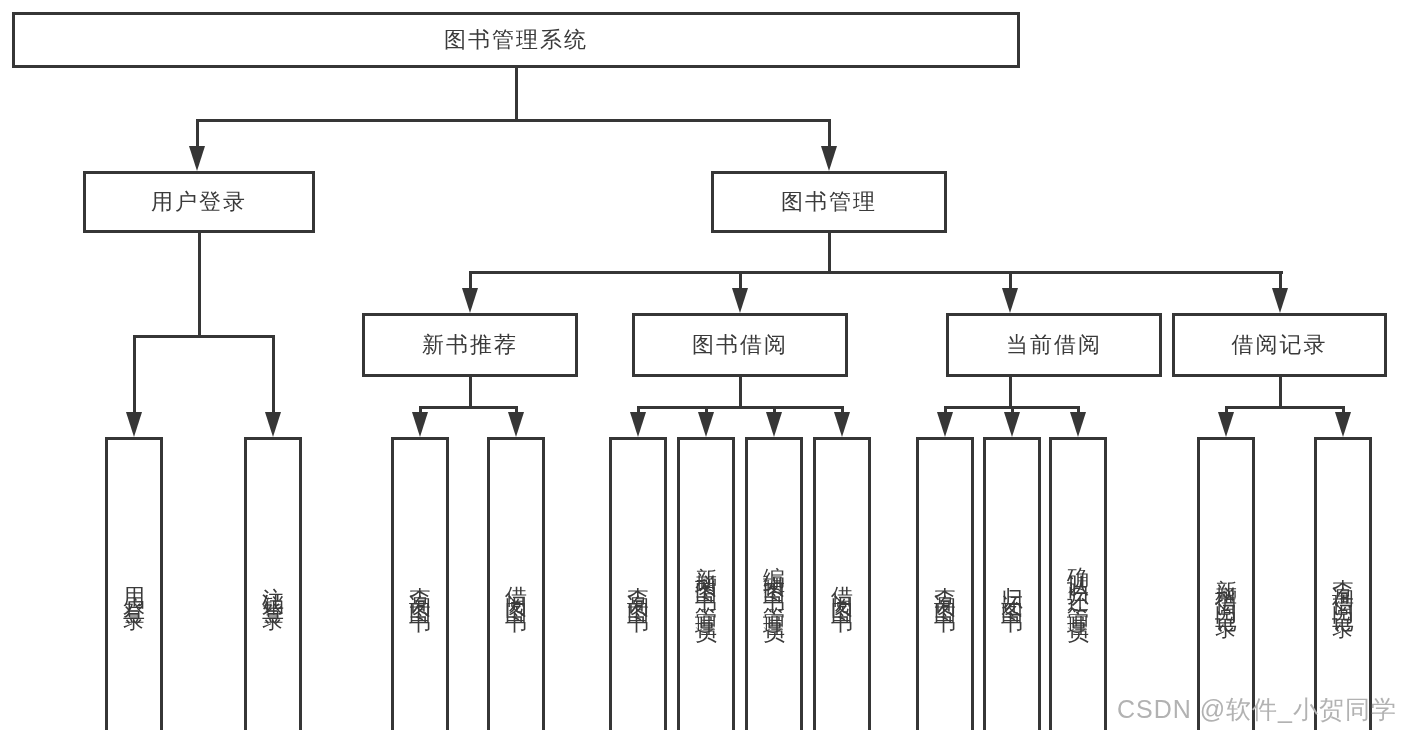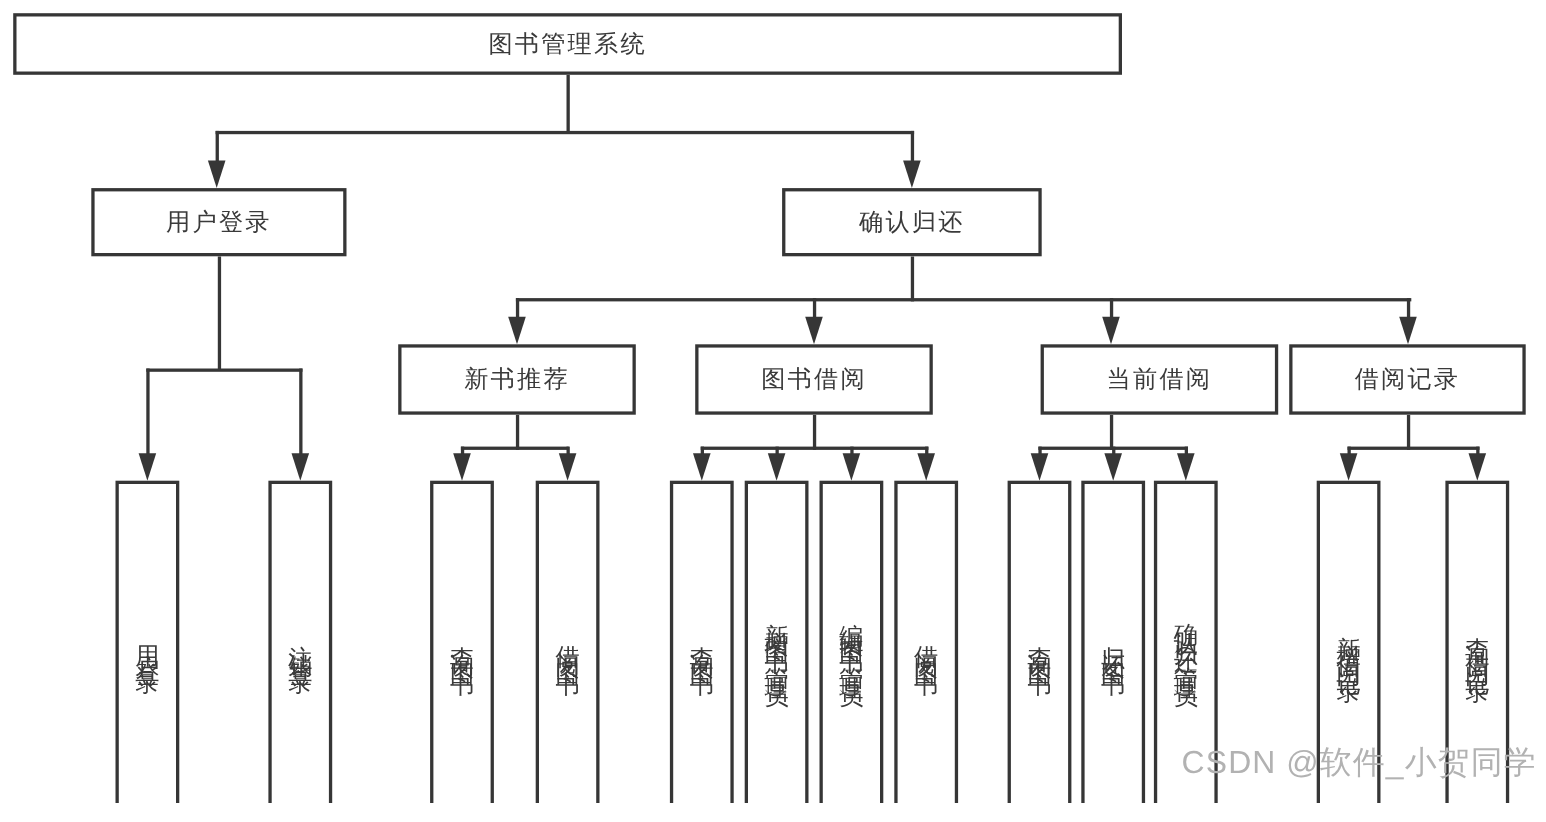--- a/index.html
+++ b/index.html
@@ -51,22 +51,22 @@
     border-left: 8px solid transparent;
     border-right: 8px solid transparent;
     border-top: 25px solid #363636;
     z-index: 1;
   }
 
   
   .watermark {
     position: absolute;
     right: 8px;
-    bottom: 16px;
-    font-size: 29px;
+    bottom: 4px;
+    font-size: 25px;
     color: #b2b2b2;
     letter-spacing: 1px;
     z-index: 5;
     white-space: nowrap;
   }
 </style>
 </head>
 <body>
 
 <div class="canvas">
@@ -79,21 +79,21 @@
   <div class="hline" style="left:196px; top:119px; width:635px;"></div>
   <div class="vline" style="left:196px; top:119px; height:30px;"></div>
   <div class="vline" style="left:828px; top:119px; height:30px;"></div>
   <div class="arrow" style="left:189px; top:146px;"></div>
   <div class="arrow" style="left:821px; top:146px;"></div>
 
   <div class="box" style="left:83px; top:171px; width:232px; height:62px;">
     <span>用户登录</span>
   </div>
   <div class="box" style="left:711px; top:171px; width:236px; height:62px;">
-    <span>确认归还</span>
+    <span>图书管理</span>
   </div>
 
   <div class="vline" style="left:198px; top:233px; height:104px;"></div>
   <div class="hline" style="left:133px; top:335px; width:142px;"></div>
   <div class="vline" style="left:133px; top:335px; height:80px;"></div>
   <div class="vline" style="left:272px; top:335px; height:80px;"></div>
   <div class="arrow" style="left:126px; top:412px;"></div>
   <div class="arrow" style="left:265px; top:412px;"></div>
 
   <div class="vline" style="left:828px; top:233px; height:41px;"></div>

